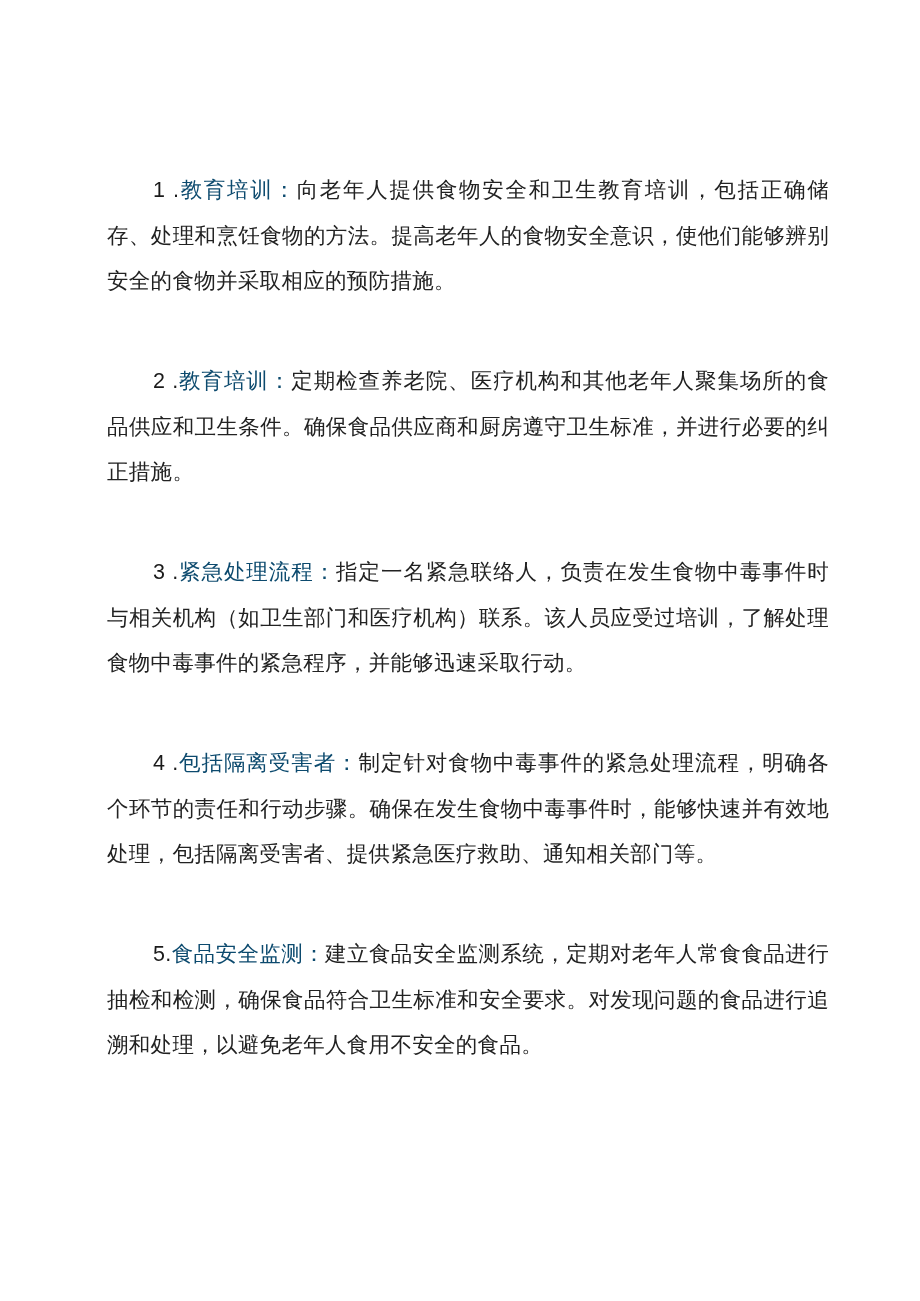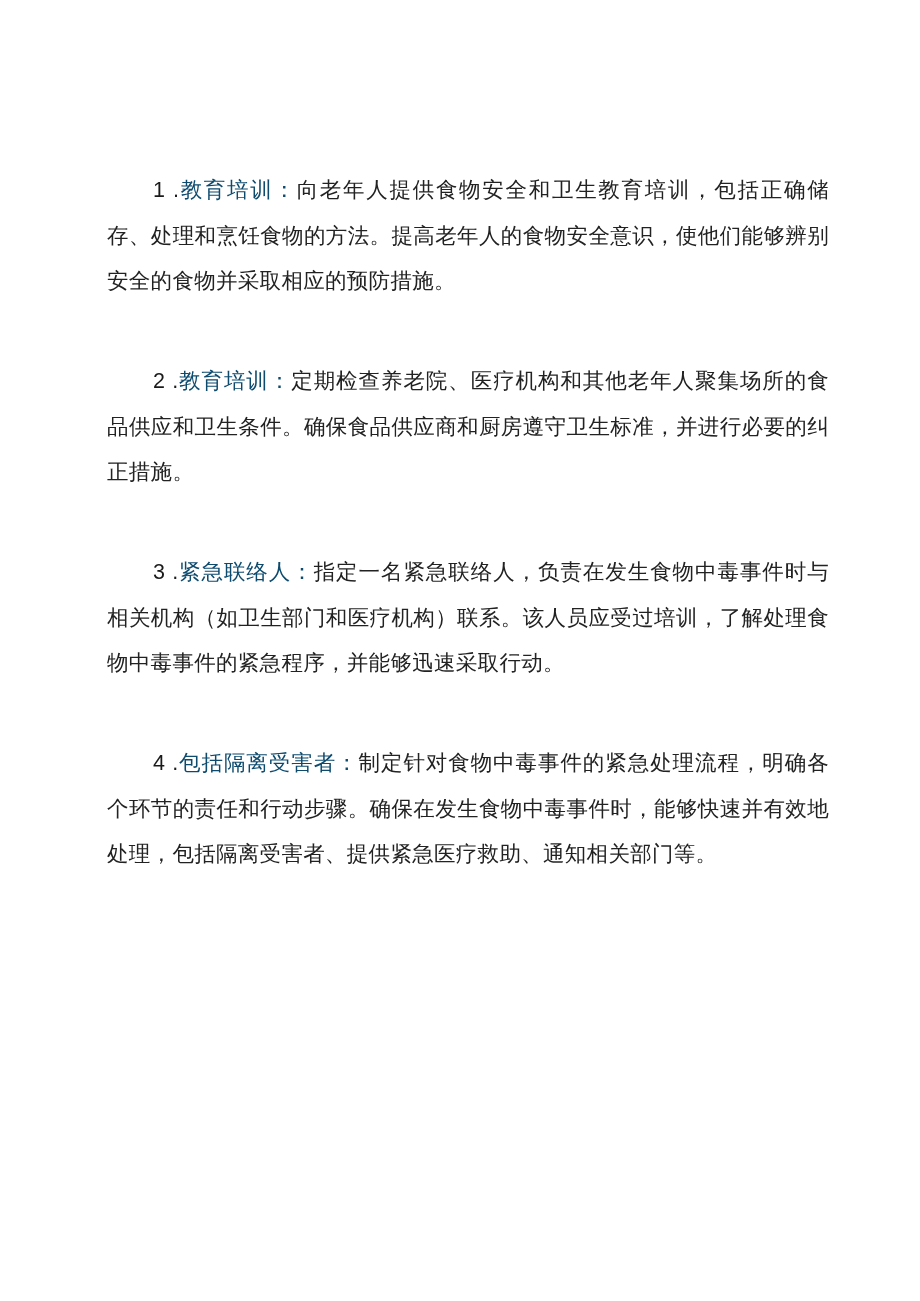--- a/index.html
+++ b/index.html
@@ -43,17 +43,18 @@
     }
   </style>
 </head>
 <body>
 
 <div class="page">
   <p class="para"><span class="num">1 .</span><span class="head">教育培训：</span><span class="body">向老年人提供食物安全和卫生教育培训，包括正确储存、处理和烹饪食物的方法。提高老年人的食物安全意识，使他们能够辨别安全的食物并采取相应的预防措施。</span></p>
 
   <p class="para"><span class="num">2 .</span><span class="head">教育培训：</span><span class="body">定期检查养老院、医疗机构和其他老年人聚集场所的食品供应和卫生条件。确保食品供应商和厨房遵守卫生标准，并进行必要的纠正措施。</span></p>
 
-  <p class="para"><span class="num">3 .</span><span class="head">紧急联络人：</span><span class="body">指定一名紧急联络人，负责在发生食物中毒事件时与相关机构（如卫生部门和医疗机构）联系。该人员应受过培训，了解处理食物中毒事件的紧急程序，并能够迅速采取行动。</span></p>
+  <p class="para"><span class="num">3 .</span><span class="head">紧急处理流程：</span><span class="body">指定一名紧急联络人，负责在发生食物中毒事件时与相关机构（如卫生部门和医疗机构）联系。该人员应受过培训，了解处理食物中毒事件的紧急程序，并能够迅速采取行动。</span></p>
 
   <p class="para"><span class="num">4 .</span><span class="head">包括隔离受害者：</span><span class="body">制定针对食物中毒事件的紧急处理流程，明确各个环节的责任和行动步骤。确保在发生食物中毒事件时，能够快速并有效地处理，包括隔离受害者、提供紧急医疗救助、通知相关部门等。</span></p>
 
+  <p class="para"><span class="num">5.</span><span class="head">食品安全监测：</span><span class="body">建立食品安全监测系统，定期对老年人常食食品进行抽检和检测，确保食品符合卫生标准和安全要求。对发现问题的食品进行追溯和处理，以避免老年人食用不安全的食品。</span></p>
 </div>
 
 </body></html>

